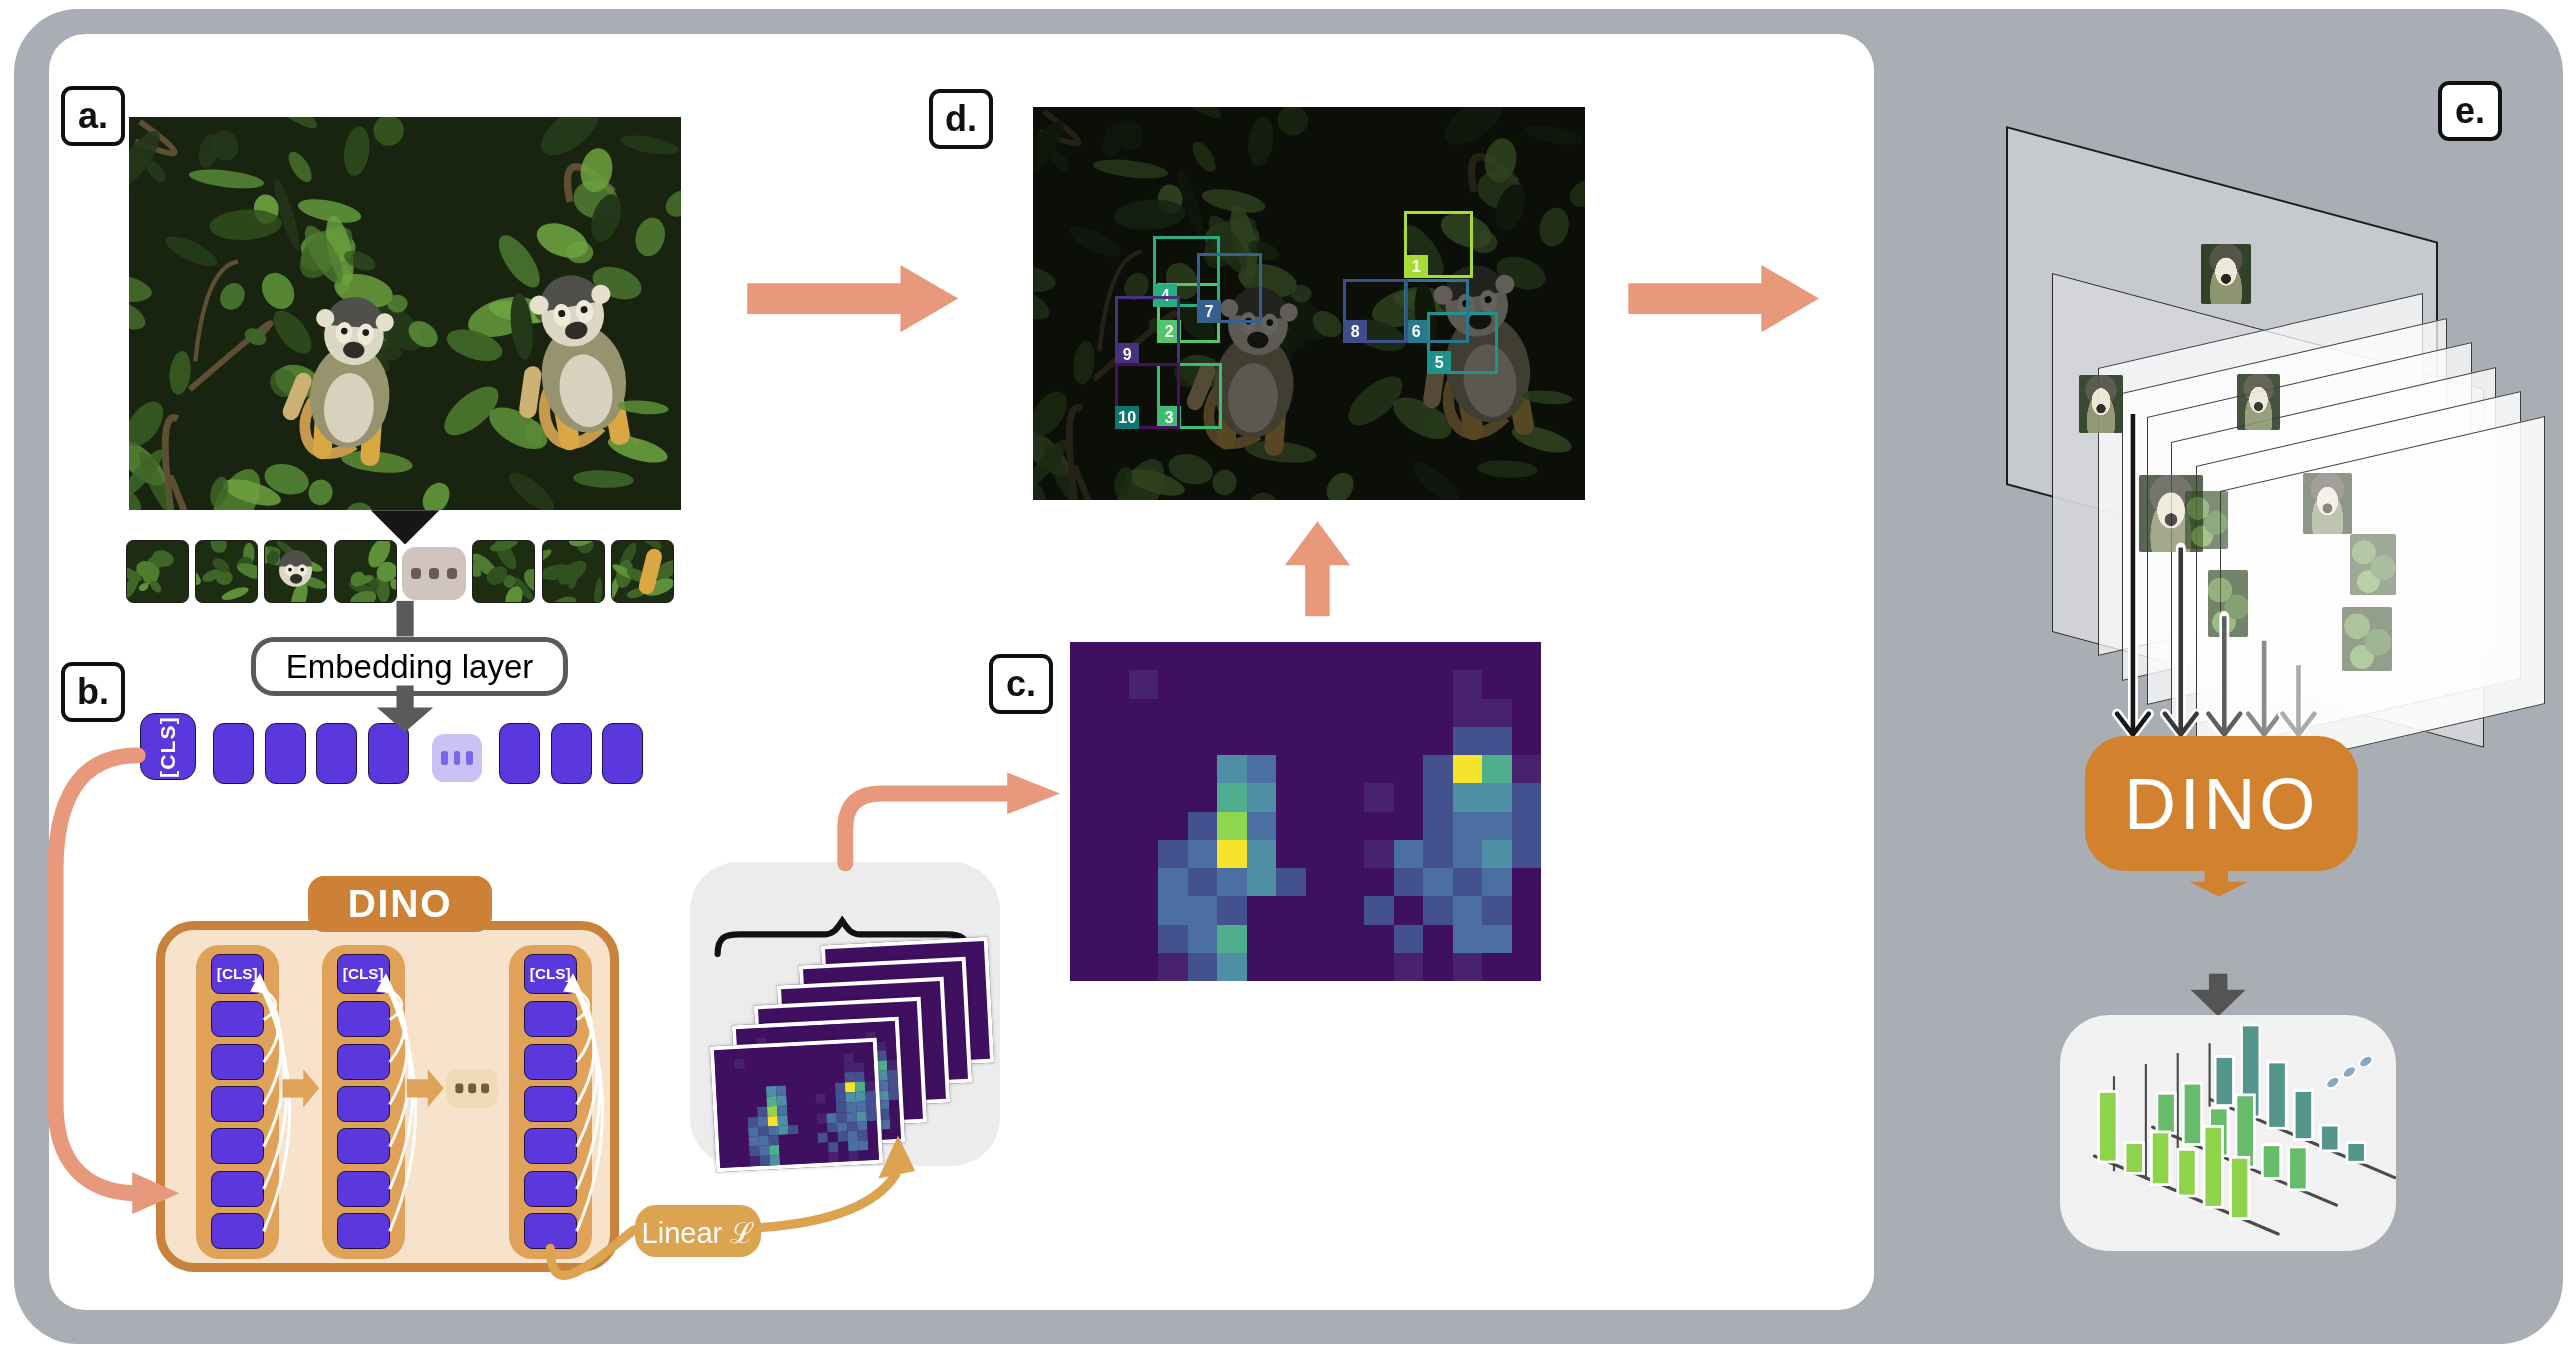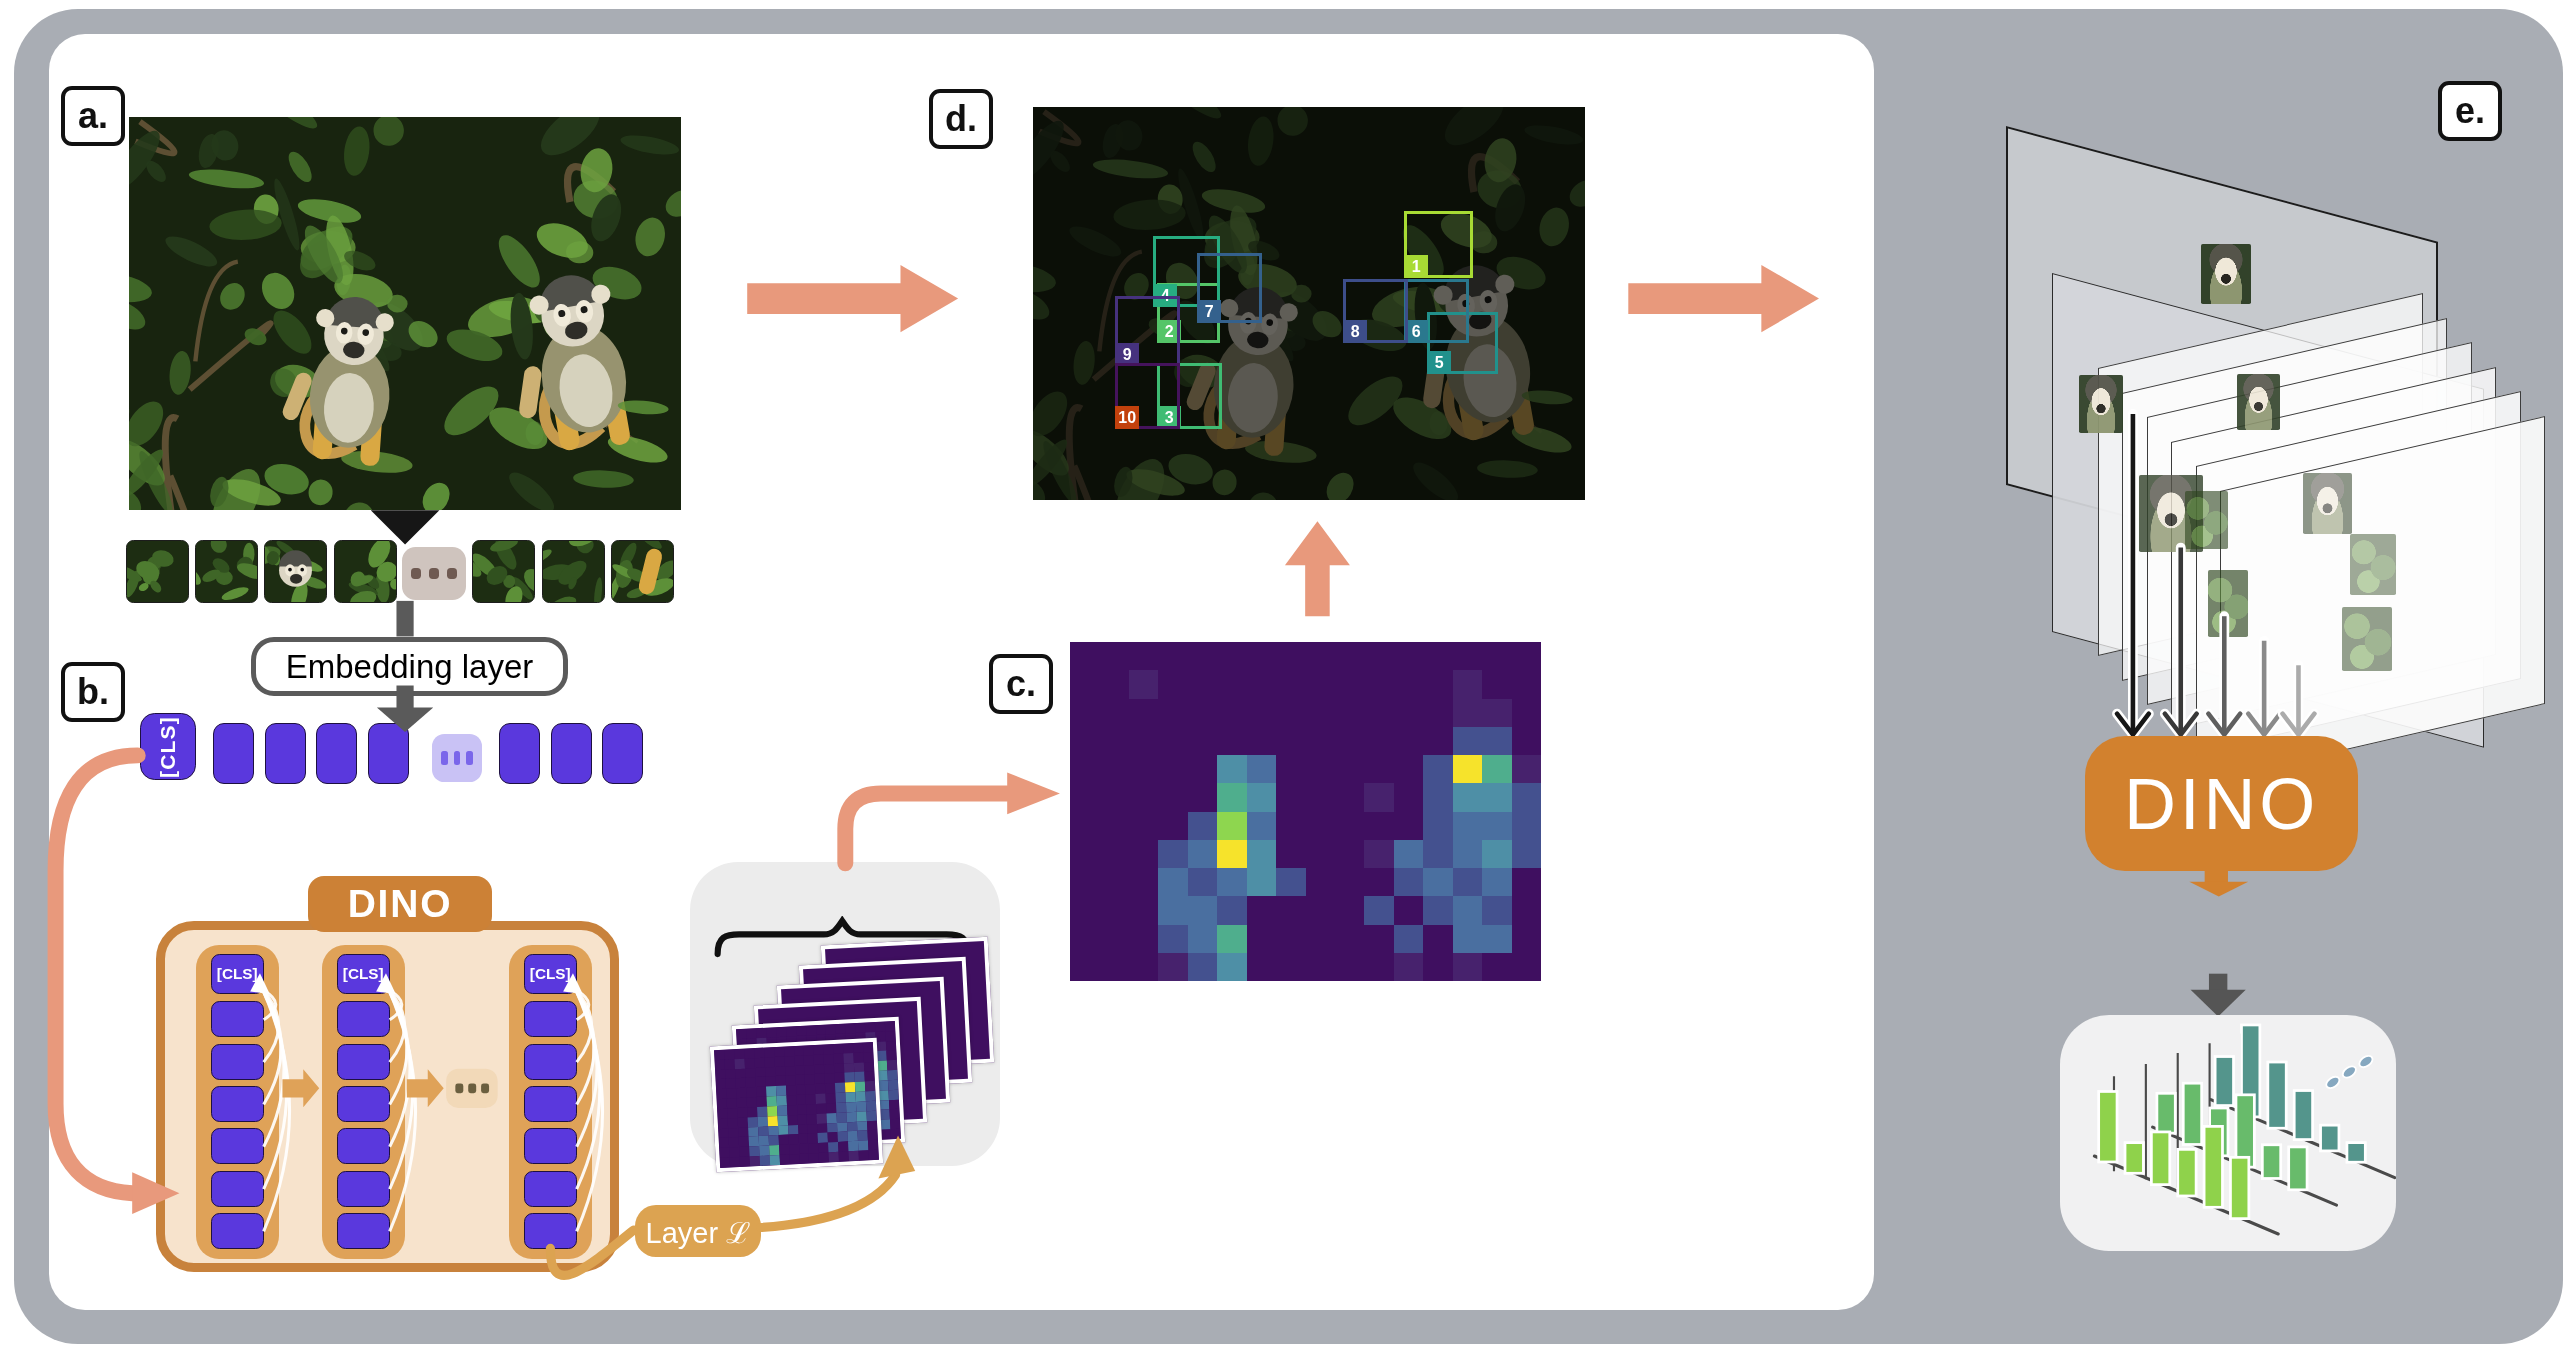--- a/index.html
+++ b/index.html
@@ -313,21 +313,21 @@
   <div class="abs" id="embed-box">
       <span>Embedding layer</span>
     </div>
 
   <div class="abs" id="dino-container"></div>
   <div class="abs" id="dino-tab">
       <span>DINO</span>
     </div>
 
   <div class="abs" id="layer-box">
-      <span>Layer ℒ</span>
+      <span>Linear ℒ</span>
     </div>
 
   <div class="abs" id="max-box">
     <svg width="310" height="43" style="position:absolute;left:0;top:54px;" viewBox="0 0 505 70">
       <path d="M 45 62 C 45 34 58 30 80 30 L 218 30 C 234 30 240 20 248 8 C 256 20 262 30 278 30 L 418 30 C 440 30 453 34 453 62" stroke="#111" stroke-width="10" fill="none" stroke-linecap="round"></path>
     </svg>
     <div id="map-stack">
         <div class="mini-map" style="left: 134px; top: 79px; z-index: 1; background: radial-gradient(circle at 35% 60%, rgb(54, 90, 141) 0px, rgb(54, 90, 141) 6%, rgba(0, 0, 0, 0) 7%), radial-gradient(circle at 70% 40%, rgb(63, 122, 143) 0px, rgb(63, 122, 143) 5%, rgba(0, 0, 0, 0) 6%), rgb(63, 15, 96);"></div>
         <div class="mini-map" style="left: 112px; top: 99px; z-index: 2; background: radial-gradient(circle at 35% 60%, rgb(54, 90, 141) 0px, rgb(54, 90, 141) 6%, rgba(0, 0, 0, 0) 7%), radial-gradient(circle at 70% 40%, rgb(63, 122, 143) 0px, rgb(63, 122, 143) 5%, rgba(0, 0, 0, 0) 6%), rgb(63, 15, 96);"></div>
         <div class="mini-map" style="left: 90px; top: 119px; z-index: 3; background: radial-gradient(circle at 35% 60%, rgb(54, 90, 141) 0px, rgb(54, 90, 141) 6%, rgba(0, 0, 0, 0) 7%), radial-gradient(circle at 70% 40%, rgb(63, 122, 143) 0px, rgb(63, 122, 143) 5%, rgba(0, 0, 0, 0) 6%), rgb(63, 15, 96);"></div>
@@ -1152,21 +1152,21 @@
         <div class="det-box" style="left: 164px; top: 146px; width: 65px; height: 70px; border: 3.1px solid rgb(52, 97, 141);">
           <div class="det-tag" style="background: rgb(52, 97, 141);">7</div>
         </div>
         <div class="det-box" style="left: 310px; top: 172px; width: 65px; height: 64px; border: 3.1px solid rgb(61, 78, 138);">
           <div class="det-tag" style="background: rgb(61, 78, 138);">8</div>
         </div>
         <div class="det-box" style="left: 82px; top: 189px; width: 65px; height: 70px; border: 3.1px solid rgb(70, 50, 126);">
           <div class="det-tag" style="background: rgb(70, 50, 126);">9</div>
         </div>
         <div class="det-box" style="left: 82px; top: 256px; width: 65px; height: 66px; border: 3.1px solid rgb(69, 19, 92);">
-          <div class="det-tag" style="background: #c2410c;">10</div>
+          <div class="det-tag" style="background: #0f766e;">10</div>
         </div>
       </div>
   </div>
 
   <div class="abs" id="sheets" style="left:0;top:0;width:2576px;height:1352px;z-index:3;">
       <div class="abs sheet" style="left: 2006px; top: 126px; width: 432px; height: 359px; background: rgb(198, 201, 205); border: 2.1px solid rgb(28, 28, 28); transform: skewY(15deg); transform-origin: left top; z-index: 1;"></div>
       <div class="abs sheet" style="left: 2052px; top: 273px; width: 432px; height: 359px; background: rgba(212, 214, 218, 0.93); border: 1.8px solid rgb(42, 42, 42); transform: skewY(15deg); transform-origin: left top; z-index: 2;"></div>
       <div class="abs sheet" style="left: 2098px; top: 368px; width: 325px; height: 288px; background: rgba(253, 253, 253, 0.7); border: 1.5px solid rgb(60, 60, 60); transform: skewY(-13deg); transform-origin: left top; z-index: 3;"></div>
       <div class="abs sheet" style="left: 2122px; top: 393px; width: 325px; height: 288px; background: rgba(253, 253, 253, 0.74); border: 1.5px solid rgb(60, 60, 60); transform: skewY(-13deg); transform-origin: left top; z-index: 4;"></div>
       <div class="abs sheet" style="left: 2147px; top: 417px; width: 325px; height: 288px; background: rgba(253, 253, 253, 0.78); border: 1.5px solid rgb(60, 60, 60); transform: skewY(-13deg); transform-origin: left top; z-index: 5;"></div>

